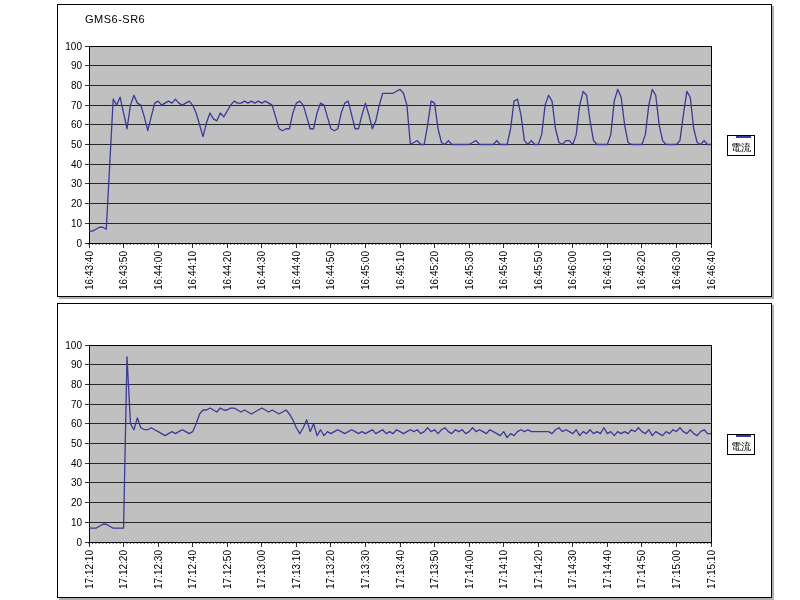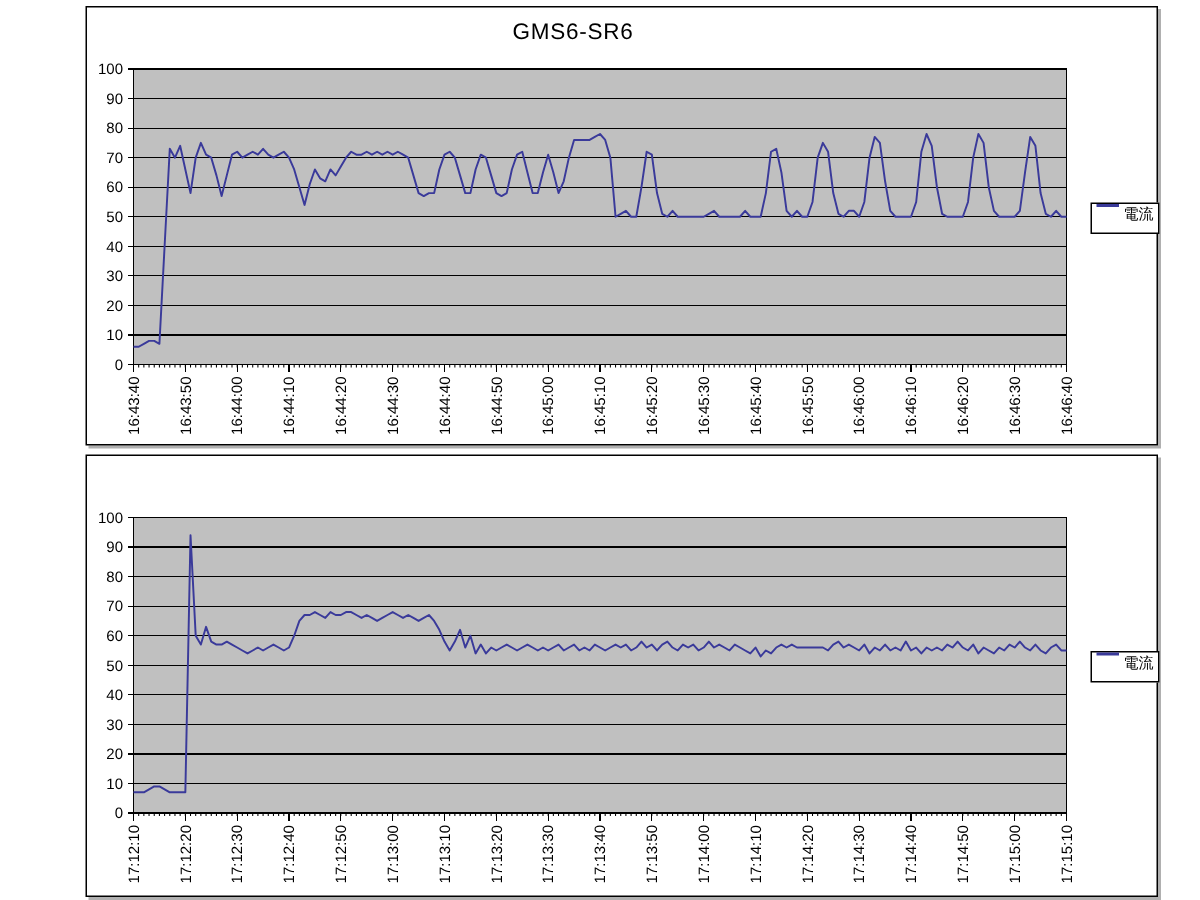--- a/index.html
+++ b/index.html
@@ -18,40 +18,41 @@
     width: 713px;
     border: 1px solid #000;
     background: #ffffff;
     box-shadow: 2px 2px 0 #b0b0b0;
   }
   #chart-frame-1 { top: 4px;   height: 291px; }
   #chart-frame-2 { top: 303px; height: 293px; }
   .chart-title {
     position: absolute;
     top: 8px;
-    left: 13px;
+    left: 27px;
     width: 622px;
-    text-align: center;
-    font-size: 15px;
+    text-align: left;
+    font-size: 11px;
     letter-spacing: 0.5px;
   }
   .plot-svg { position: absolute; top: 0; left: 0; }
   .legend {
     position: absolute;
     left: 669px;
     top: 130px;
     height: 19px;
     display: flex;
-    align-items: flex-start;
+    align-items: flex-end;
     gap: 3px;
     padding: 0 3px;
     border: 1px solid #000;
     background: #ffffff;
     font-size: 10px;
     white-space: nowrap;
+    flex-direction: column;
   }
   .legend-swatch { display: inline-block; width: 15px; height: 2px; }
   svg text { font-family: "Liberation Sans", sans-serif; }
 </style>
 </head>
 <body>
 
 <div class="chart-frame" id="chart-frame-1">
   <div class="chart-title">GMS6-SR6</div>
   <svg class="plot-svg" width="713" height="291">

